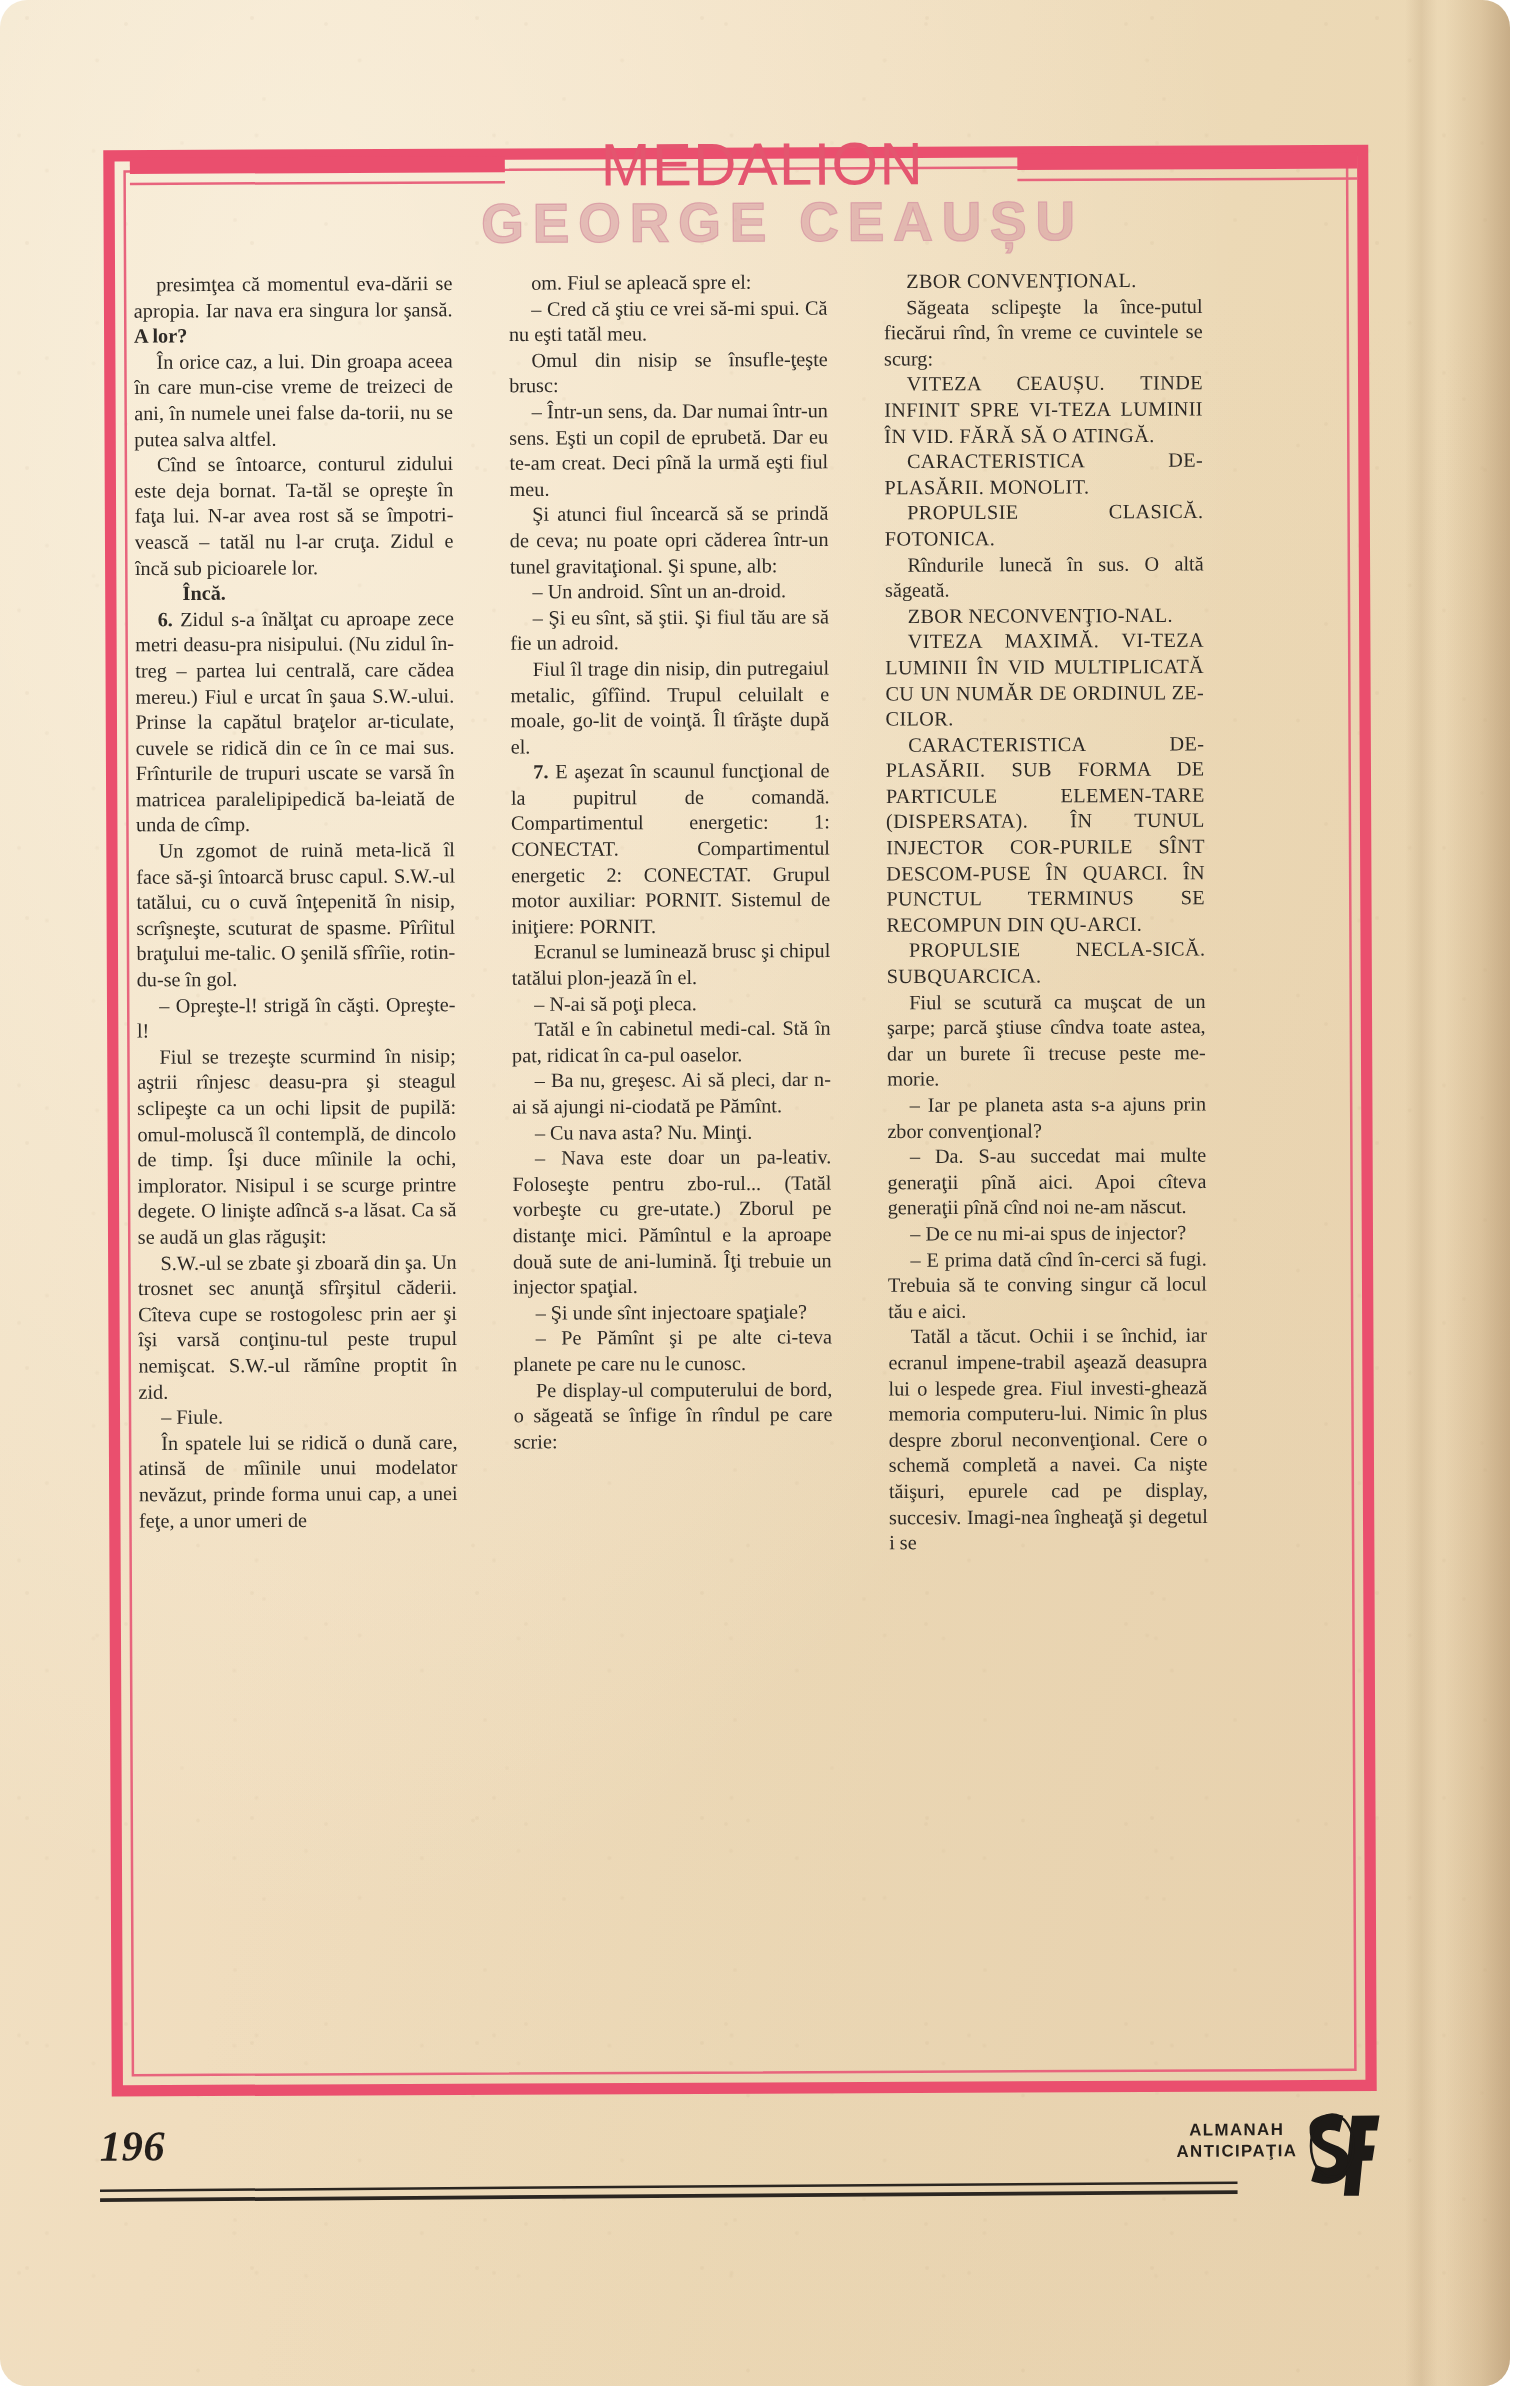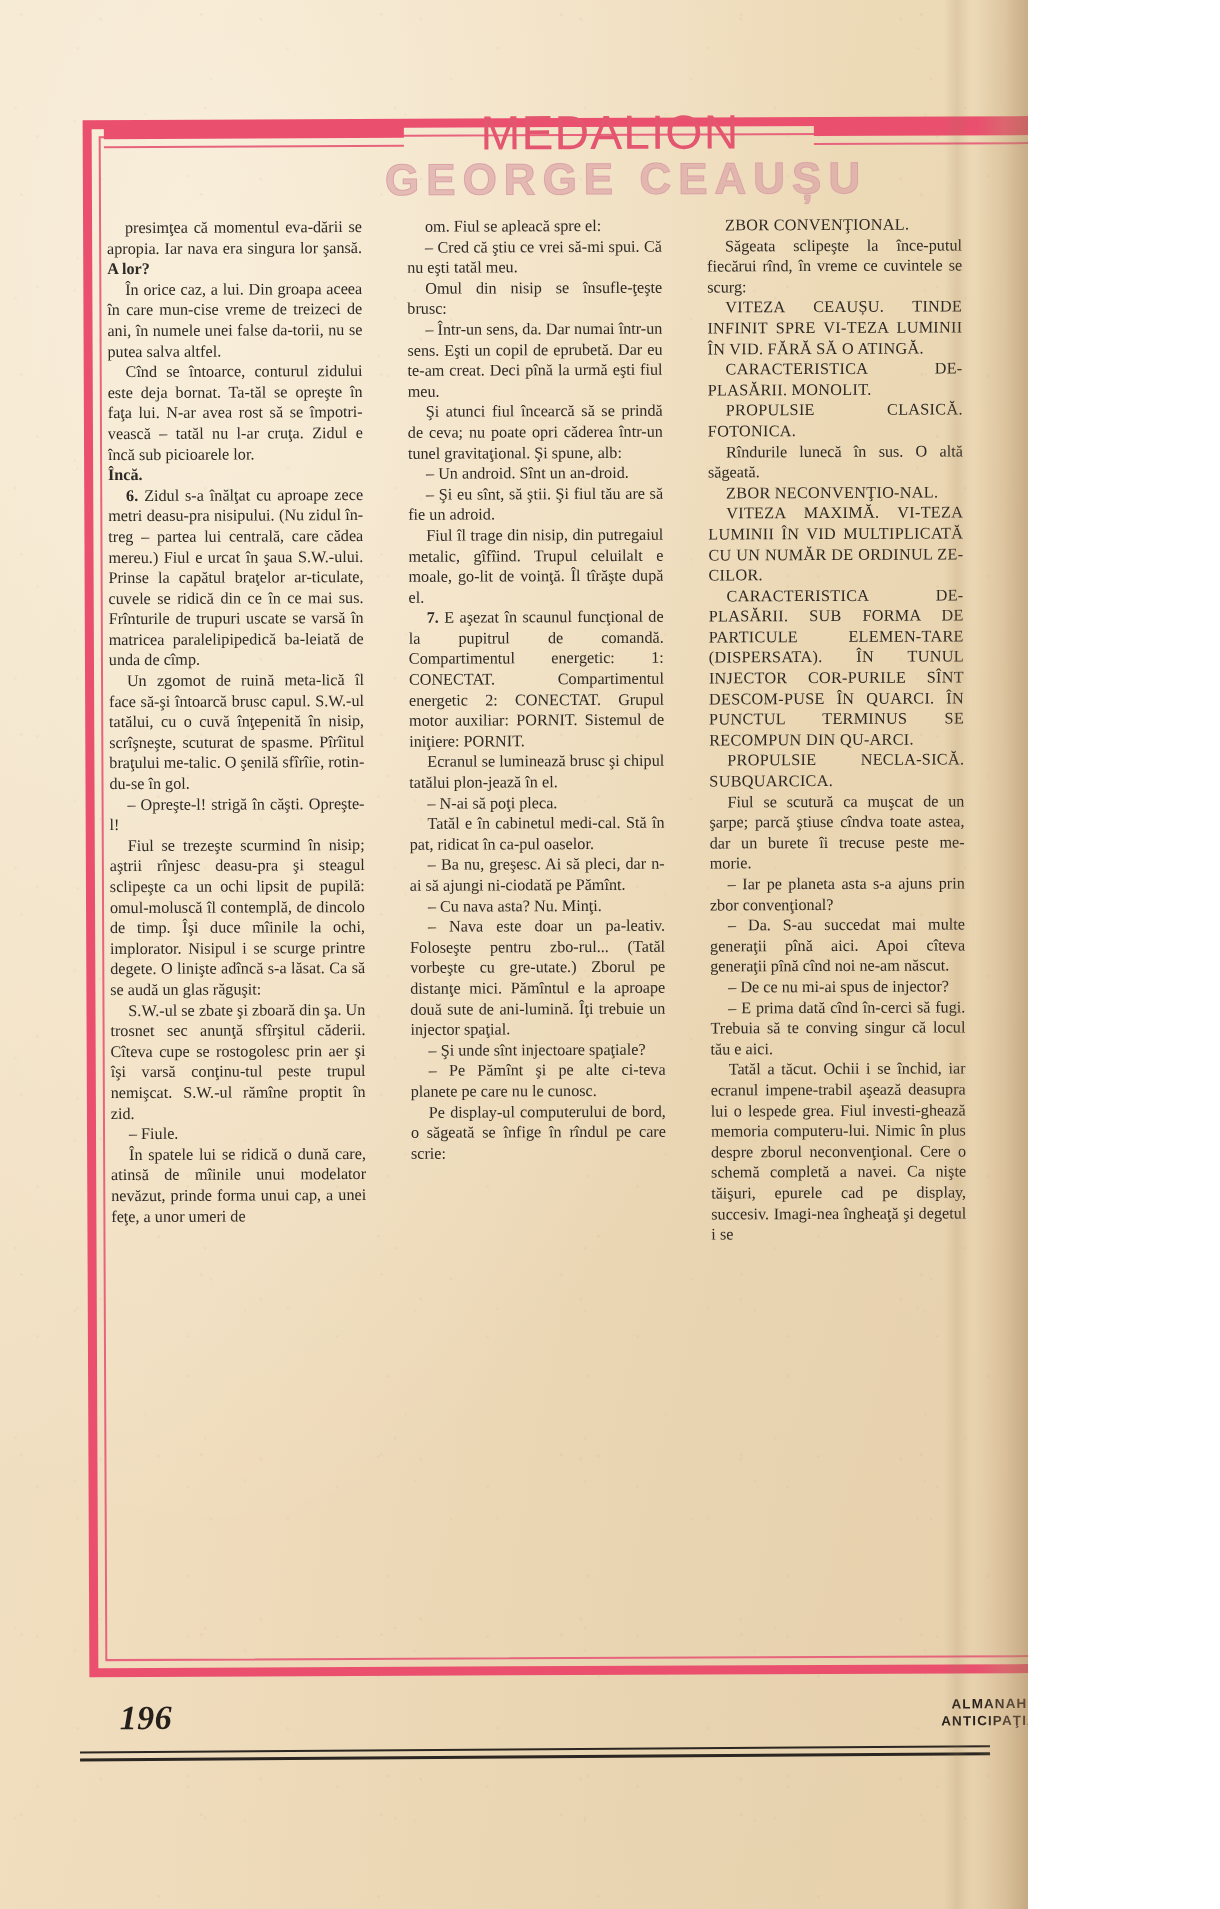--- a/index.html
+++ b/index.html
@@ -10,27 +10,28 @@
   body {
     width: 1220px;
     height: 1909px;
     overflow: hidden;
     font-family: "Liberation Serif", serif;
   }
 
   
   #page-scan {
     position: relative;
-    width: 1028px;
+    width: 1208px;
     height: 1909px;
     background:
       radial-gradient(ellipse at 20% 15%, rgba(255,250,238,0.55) 0%, rgba(255,250,238,0) 55%),
       radial-gradient(ellipse at 85% 80%, rgba(228,205,172,0.40) 0%, rgba(228,205,172,0) 60%),
       linear-gradient(105deg, #f2e3c8 0%, #f0ddbe 35%, #ecd9b6 60%, #e8d2ac 100%);
     overflow: hidden;
+    border-radius: 22px;
   }
   
   #page-scan::before {
     content: "";
     position: absolute;
     inset: 0;
     pointer-events: none;
     opacity: 0.5;
     background-image:
       radial-gradient(circle at 12% 8%, rgba(150,118,78,0.13) 0 1px, transparent 2px),
@@ -152,21 +153,21 @@
     text-align: justify;
     text-justify: inter-word;
     hyphens: manual;
     overflow: hidden;
   }
   .col:last-child { margin-right: 0; }
   .col p {
     margin: 0;
     text-indent: 18px;
   }
-  .col p.noindent { text-indent: 0; }
+  .col p.noindent { text-indent: 0; margin-left: 38px; }
   .col b { font-weight: 700; }
   .caps {
     text-indent: 18px;
     letter-spacing: 0.3px;
   }
 
   
   .col, #medalion-title { text-rendering: optimizeLegibility; }
 
   
@@ -181,21 +182,20 @@
   #page-number {
     position: absolute;
     left: 0px;
     top: 6px;
     font-family: "Liberation Serif", serif;
     font-style: italic;
     font-weight: 700;
     font-size: 34px;
     color: #241f1b;
     letter-spacing: 0.5px;
-    margin-left: 40px;
   }
   .footer-rule {
     position: absolute;
     left: 0px;
     width: 910px;
     height: 2px;
     background: #2b2621;
   }
   .footer-rule.r1 { top: 58px; }
   .footer-rule.r2 { top: 65px; height: 3px; }

